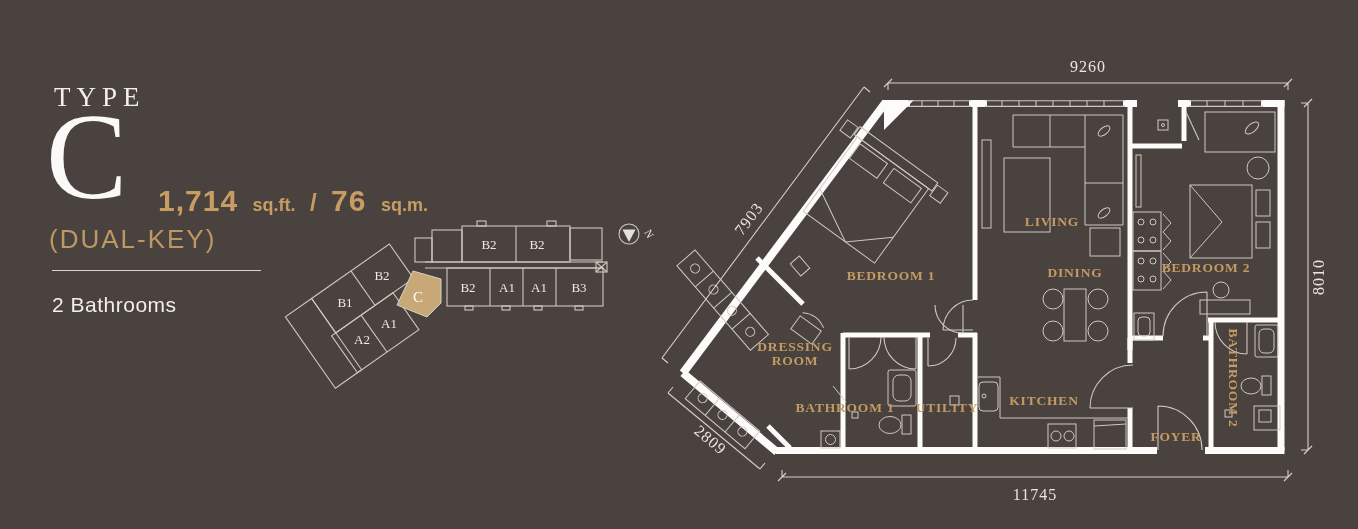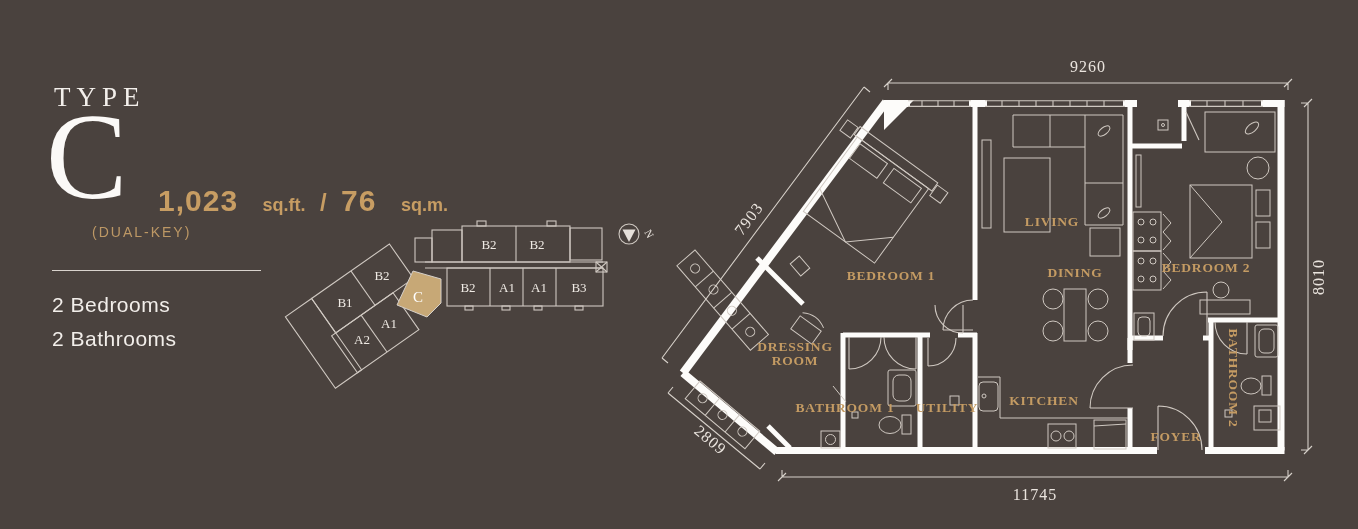--- a/index.html
+++ b/index.html
@@ -20,25 +20,25 @@
   .type-letter{
     left:46px;top:96px;
     font-family:"Liberation Serif",serif;
     font-size:122px;line-height:122px;color:#fbf9f7;font-weight:400;
   }
   .area-line{
     left:158px;top:184px;
     color:#c79d63;white-space:nowrap;
   }
   .area-line .big{font-size:30px;font-weight:bold;letter-spacing:1px;}
-  .area-line .small{font-size:18px;font-weight:bold;margin-left:20px;}
+  .area-line .small{font-size:18px;font-weight:bold;margin-left:10px;}
   .area-line .sep{font-size:24px;font-weight:bold;margin:0 10px;}
   .dual-key{
     left:49px;top:224px;
-    font-size:14px;color:#bd9865;letter-spacing:2px;margin-left:43px;
+    font-size:26px;color:#bd9865;letter-spacing:2px;
   }
   .divider{
     left:52px;top:270px;width:209px;height:1px;background:#d9d3cd;
   }
   .features{
     left:52px;top:288px;
     list-style:none;margin:0;padding:0;
     color:#f2eeea;font-size:21px;letter-spacing:0.5px;
   }
   .features li{line-height:34px;}
@@ -55,32 +55,31 @@
   .dim{stroke:#d6d0c9;stroke-width:1.1;fill:none;}
   .furn{stroke:#cfc8c1;stroke-width:1;fill:none;}
 </style>
 </head>
 <body>
 
 <div class="abs type-label">TYPE</div>
 <div class="abs type-letter">C</div>
 
 <div class="abs area-line">
-  <span class="big">1,023</span>
+  <span class="big">1,714</span>
   <span class="small">sq.ft.</span>
   <span class="sep">/</span>
   <span class="big">76</span>
   <span class="small">sq.m.</span>
 </div>
 
 <div class="abs dual-key">(DUAL-KEY)</div>
 <div class="abs divider"></div>
 
 <ul class="abs features">
-  <li>2 Bedrooms</li>
   <li>2 Bathrooms</li>
 </ul>
 
 <svg class="abs" style="left:0;top:0" width="1358" height="529" viewBox="0 0 1358 529">
 
   <g>
     <circle cx="629" cy="234" r="10" class="thin"></circle>
     <polygon points="629,242 622.5,229.5 635.5,229.5" fill="#e6e0da"></polygon>
     <text x="644" y="232" font-size="11" fill="#e6e0da" transform="rotate(62 644 232)">N</text>
   </g>

